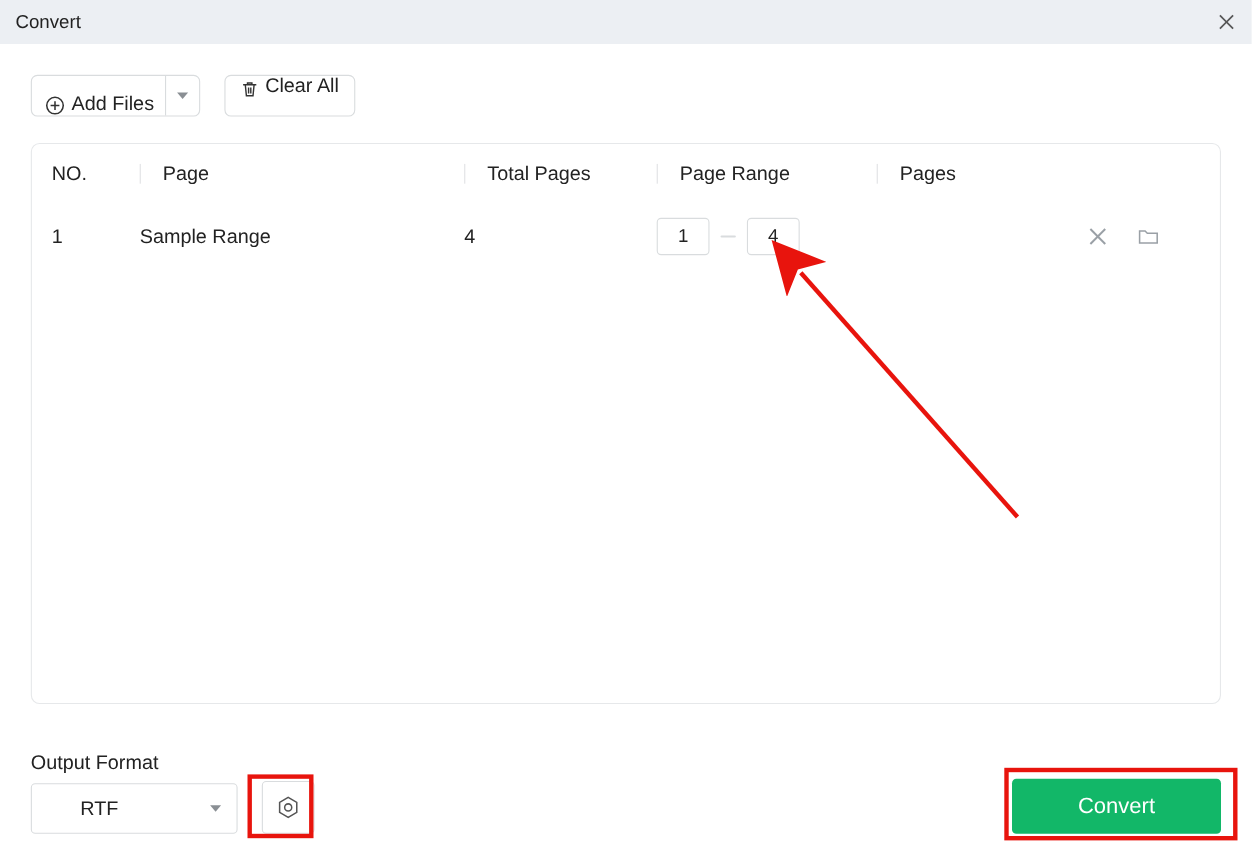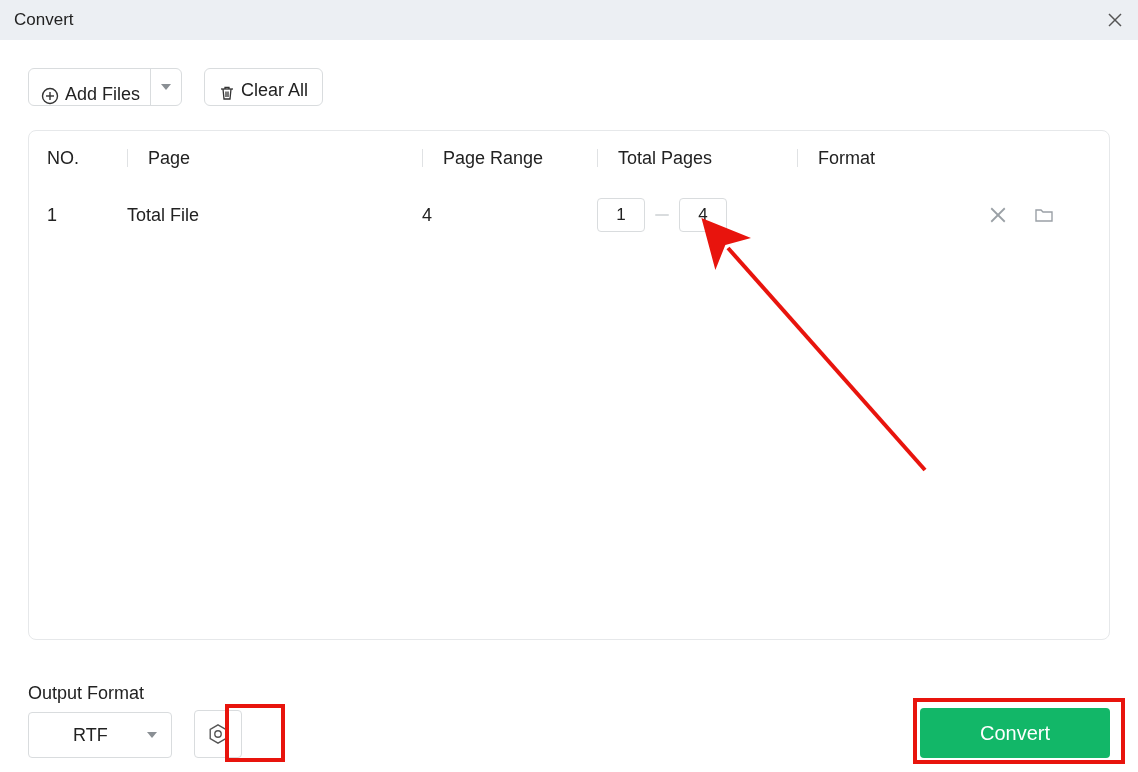--- a/index.html
+++ b/index.html
@@ -73,21 +73,21 @@
       padding: 0 10px;
       margin-left: 10px;
     }
     .caret-down {
       width: 0; height: 0;
       border-left: 5px solid transparent;
       border-right: 5px solid transparent;
       border-top: 6px solid #8a8f94;
     }
     .btn-clear {
-      padding: 4px 14px;
+      padding: 16px 14px;
       gap: 6px;
     }
     .btn-clear .trash { display: inline-flex; }
 
     .table-wrap {
       margin: 10px 28px 0 28px;
       border: 1px solid #e6e8ea;
       border-radius: 8px;
       height: 510px;
       overflow: hidden;
@@ -181,21 +181,21 @@
       height: 46px;
       display: flex;
       align-items: center;
       justify-content: space-between;
       padding: 0 14px;
       background: #fff;
       cursor: pointer;
       font-size: 18px;
       color: #222;
     }
-    .select.format { width: 144px; padding-left: 44px; }
+    .select.format { width: 188px; padding-left: 44px; }
     .select.folder { width: 270px; }
     .gear-btn {
       width: 48px;
       height: 48px;
       border: 1px solid #d9dcde;
       border-radius: 4px;
       display: flex;
       align-items: center;
       justify-content: center;
       cursor: pointer;
@@ -273,35 +273,35 @@
   <div class="thead">
     <div class="th">
         <span>NO.</span>
       </div>
     <div class="th">
         <span class="divider"></span>
         <span>Page</span>
       </div>
     <div class="th">
         <span class="divider"></span>
+        <span>Total Pages</span>
+      </div>
+    <div class="th">
+        <span class="divider"></span>
         <span>Page Range</span>
       </div>
     <div class="th">
         <span class="divider"></span>
-        <span>Total Pages</span>
-      </div>
-    <div class="th">
-        <span class="divider"></span>
-        <span>Format</span>
+        <span>Pages</span>
       </div>
   </div>
 
   <div class="trow">
     <div>1</div>
-    <div>Total File</div>
+    <div>Sample Range</div>
     <div>4</div>
     <div class="page-range-cell">
       <input class="page-input" value="1" style="">
       <span class="range-dash"></span>
       <input class="page-input" value="4" style="">
     </div>
     <div></div>
     <div class="option-cell">
       <span class="icon-btn">
         <svg width="18" height="18" viewBox="0 0 16 16" fill="none" stroke="#9aa0a6" stroke-width="1.6">

